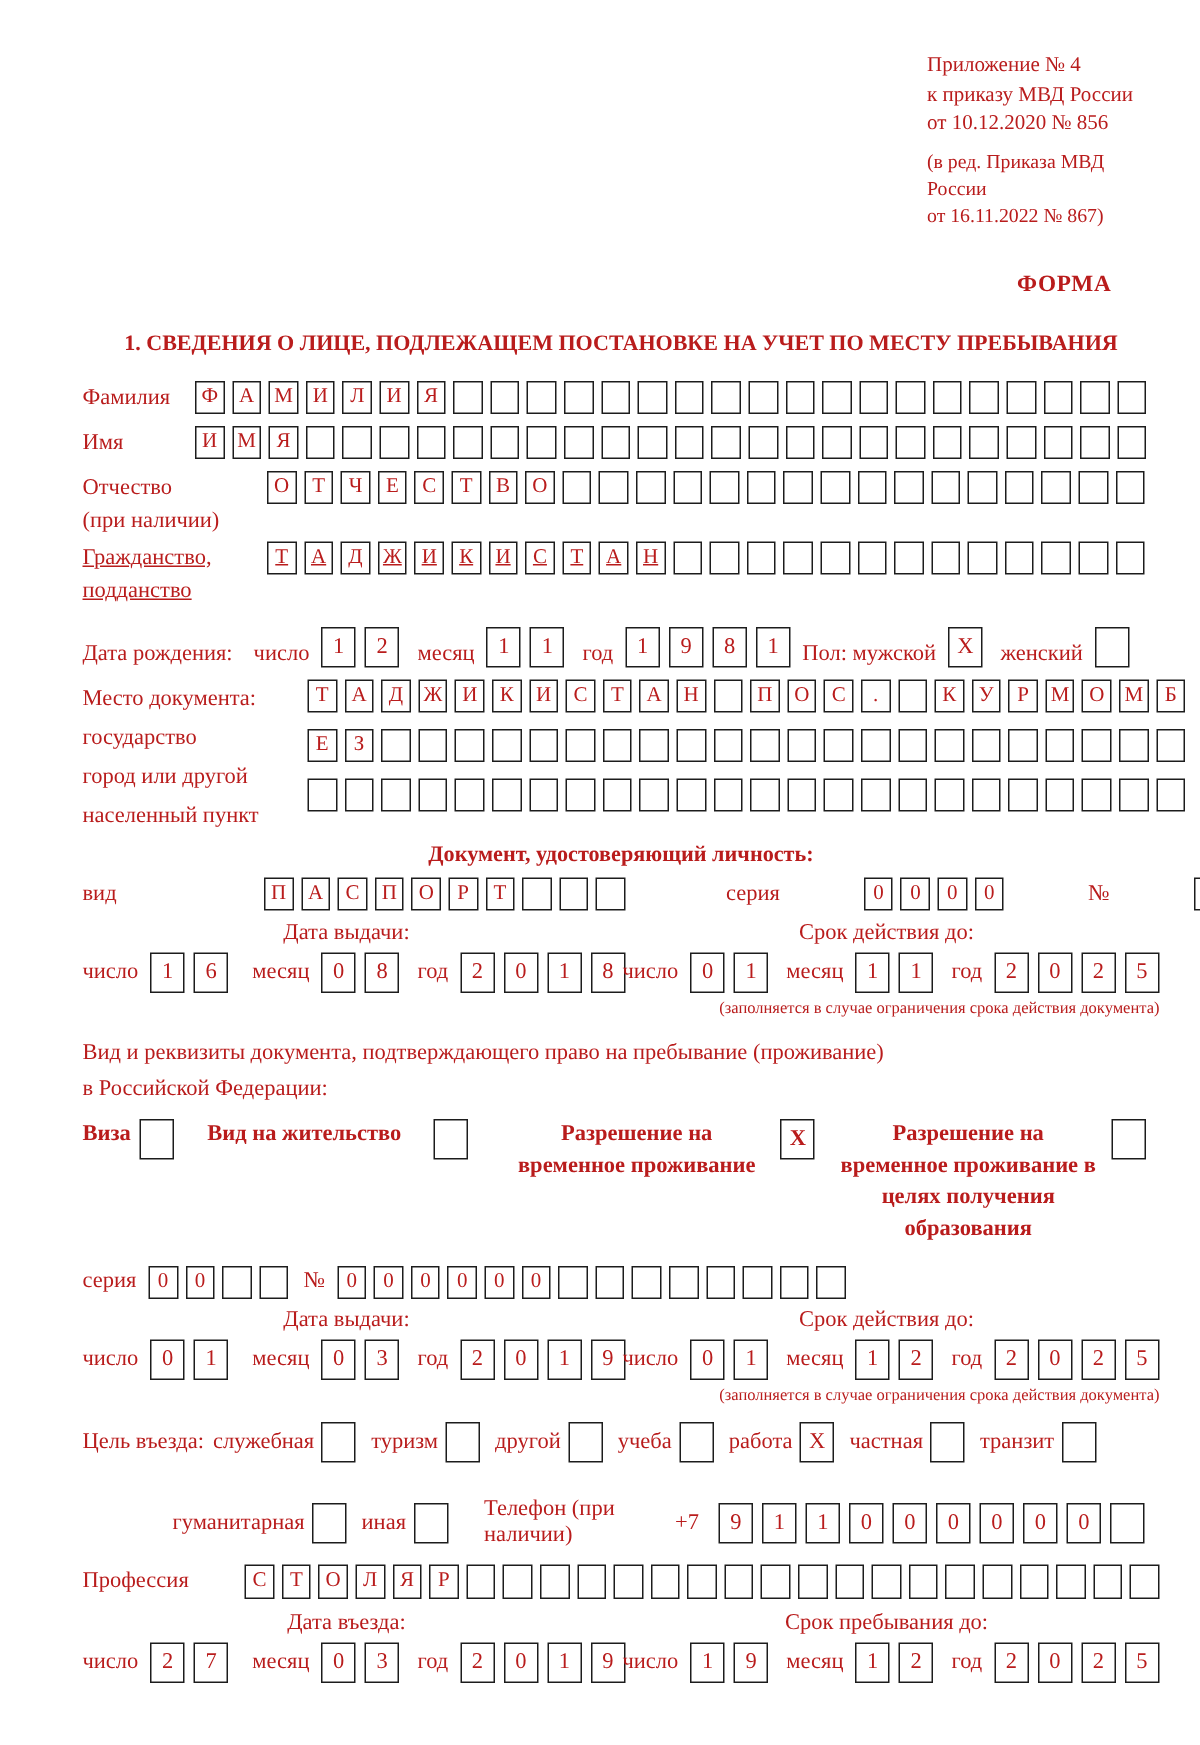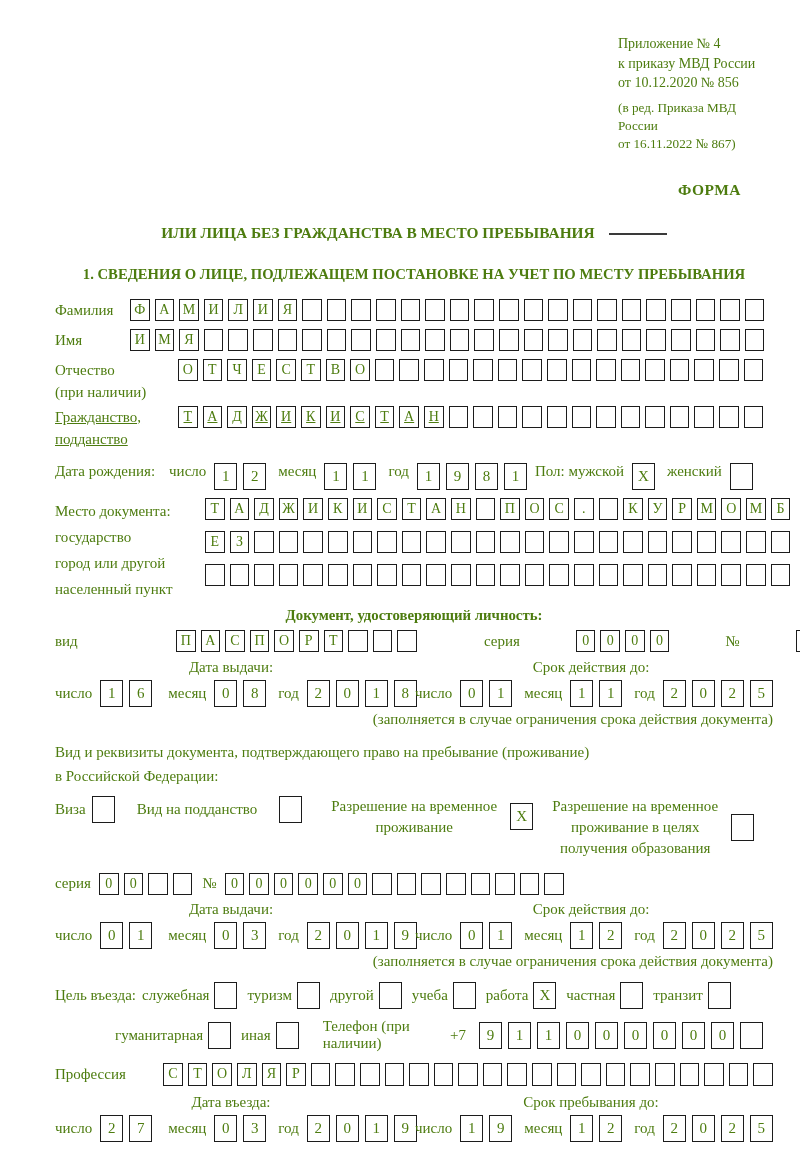--- a/index.html
+++ b/index.html
@@ -1,18 +1,18 @@
 <!DOCTYPE html>
 <html><head>
 <meta charset="utf-8">
 <style>
   html,body{margin:0;padding:0;background:#fff;}
   .page{
     width:800px;height:1163px;box-sizing:border-box;
-    padding:34px 27px 0 55px;background:#fff;color:#4d7c0f;
+    padding:34px 27px 0 55px;background:#fff;color:#b91c1c;
     font-family:"Liberation Serif","DejaVu Serif",serif;
     font-size:15px;overflow:hidden;position:relative;
   }
   
   .appendix{margin-left:563px;line-height:19.5px;font-size:14px;}
   .revision{margin-left:563px;margin-top:6px;line-height:18px;font-size:13.2px;}
   .form-label{text-align:right;padding-right:32px;margin-top:28px;font-weight:bold;font-size:15.5px;letter-spacing:.5px;}
   .title{text-align:center;margin-top:22px;font-weight:bold;font-size:15.4px;line-height:23px;}
   .blank-line{display:inline-block;width:58px;border-bottom:2.6px solid #3a3a3a;margin-left:14px;transform:translateY(-3px);}
   .sec-heading{text-align:center;margin-top:22px;font-weight:bold;font-size:14.7px;}
@@ -20,41 +20,41 @@
   .row{display:flex;align-items:flex-start;margin-top:7px;}
   .lbl{flex:none;line-height:23px;}
   .lbl2{line-height:22px;}
   
   .boxes{display:inline-flex;gap:5px;flex:none;}
   .boxes .box{flex:none;width:17.6px;height:20.5px;border:1.9px solid #1c1c1c;
     text-align:center;line-height:20.5px;font-size:14px;}
   .boxes.lg{gap:6px;}
   .boxes.lg .box{width:21px;height:25px;line-height:25px;font-size:15px;}
   
-  .inline-row{display:flex;align-items:flex-start;margin-top:13px;}
+  .inline-row{display:flex;align-items:flex-end;margin-top:13px;}
   .dlbl{flex:none;margin-right:8px;}
   .gap12{margin-left:12px;} .gap16{margin-left:16px;} .gap8{margin-left:8px;}
   
   .twocol{display:flex;margin-top:8px;}
   .twocol .labels{flex:none;line-height:26px;}
   .boxcol .boxes{display:flex;}
   .boxcol .brow{margin-bottom:10.5px;}
   
   .doc-heading{text-align:center;font-weight:bold;margin-top:5px;font-size:14.8px;}
   
   .dates{display:flex;margin-top:6px;}
   .dcol{width:352px;}
   .dcol+.dcol{margin-left:8px;}
   .dhead{text-align:center;margin-bottom:4px;}
   .dfields{display:flex;align-items:center;}
-  .note-right{text-align:right;font-size:15px;margin-top:4px;}
+  .note-right{text-align:right;font-size:11px;margin-top:4px;}
   .para{margin-top:12px;line-height:24px;}
   
   .options{display:flex;align-items:flex-start;margin-top:8px;}
-  .opt{display:flex;align-items:center;flex:none;}
+  .opt{display:flex;align-items:flex-start;flex:none;font-weight:bold;}
   .opt .olbl{line-height:21px;}
   .opt .olbl.c{text-align:center;}
   .opt .boxes{margin-left:10px;margin-top:0;}
   
   .purpose{display:flex;align-items:center;margin-top:12px;}
   .purpose .plbl{margin-right:6px;}
   .purpose .boxes{margin-right:10px;margin-left:5px;}
 </style>
 </head>
 <body>
@@ -66,21 +66,20 @@
     <div>к приказу МВД России</div>
     <div>от 10.12.2020 № 856</div>
   </div>
   <div class="revision">
     <div>(в ред. Приказа МВД России</div>
     <div>от 16.11.2022 № 867)</div>
   </div>
   <div class="form-label">ФОРМА</div>
 
   <div class="title">
-    <div><span>ИЛИ ЛИЦА БЕЗ ГРАЖДАНСТВА В МЕСТО ПРЕБЫВАНИЯ</span><span class="blank-line"></span></div>
   </div>
   <div class="sec-heading">1. СВЕДЕНИЯ О ЛИЦЕ, ПОДЛЕЖАЩЕМ ПОСТАНОВКЕ НА УЧЕТ ПО МЕСТУ ПРЕБЫВАНИЯ</div>
 
   <div class="row" style="margin-top:16px;">
     <span class="lbl" style="width:75px;">Фамилия</span>
     <span class="boxes">
         <span class="box">Ф</span>
         <span class="box">А</span>
         <span class="box">М</span>
         <span class="box">И</span>
@@ -414,21 +413,21 @@
     <div>в Российской Федерации:</div>
   </div>
   <div class="options">
     <span class="opt">
       <span class="olbl">Виза</span>
       <span class="boxes lg" style="margin-left:6px;">
           <span class="box"></span>
         </span>
     </span>
     <span class="opt" style="margin-left:22px;">
-      <span class="olbl">Вид на подданство</span>
+      <span class="olbl">Вид на жительство</span>
       <span class="boxes lg" style="margin-left:22px;">
           <span class="box"></span>
         </span>
     </span>
     <span class="opt" style="margin-left:26px;">
       <span class="olbl c" style="width:172px;">Разрешение на временное проживание</span>
       <span class="boxes lg">
           <span class="box">X</span>
         </span>
     </span>
@@ -537,21 +536,21 @@
       </span>
     <span>частная</span>
     <span class="boxes lg">
         <span class="box"></span>
       </span>
     <span>транзит</span>
     <span class="boxes lg">
         <span class="box"></span>
       </span>
   </div>
-  <div class="purpose" style="margin-top:9px;padding-left:60px;">
+  <div class="purpose" style="margin-top:23px;padding-left:60px;">
     <span>гуманитарная</span>
     <span class="boxes lg">
         <span class="box"></span>
       </span>
     <span>иная</span>
     <span class="boxes lg" style="margin-right:24px;">
         <span class="box"></span>
       </span>
     <span>Телефон (при наличии)</span>
     <span style="margin-left:26px;margin-right:8px;">+7</span>

